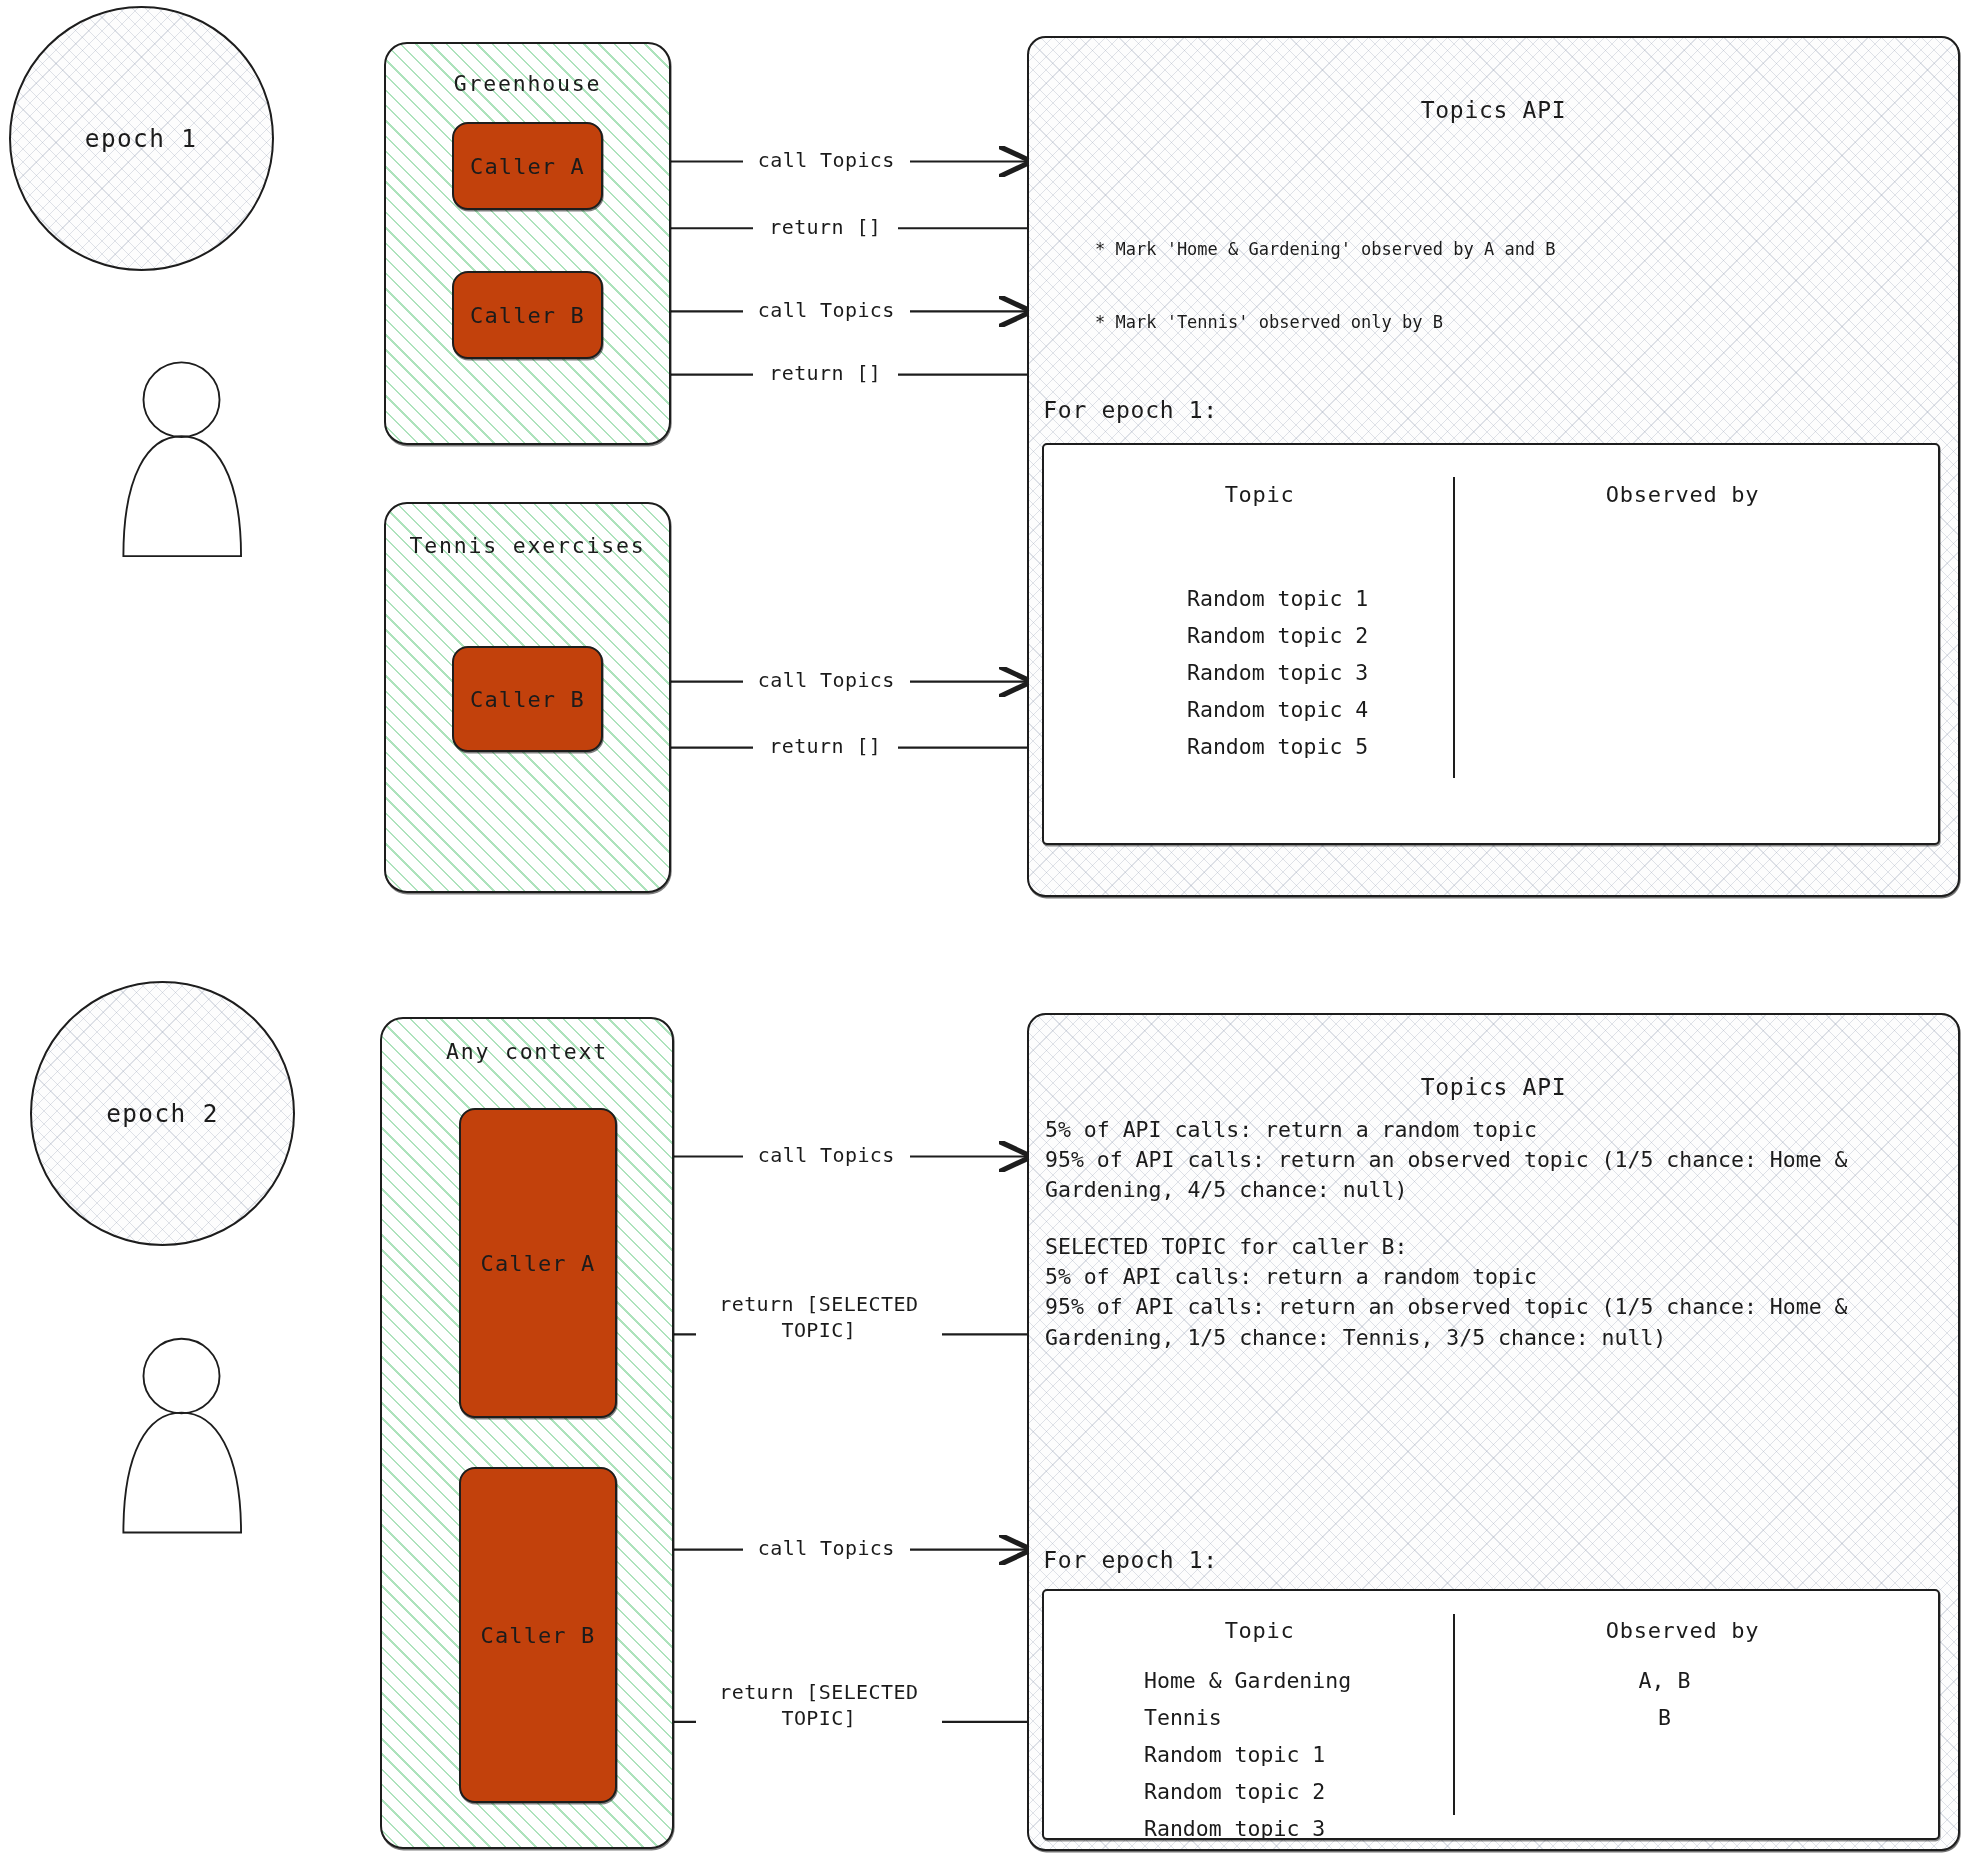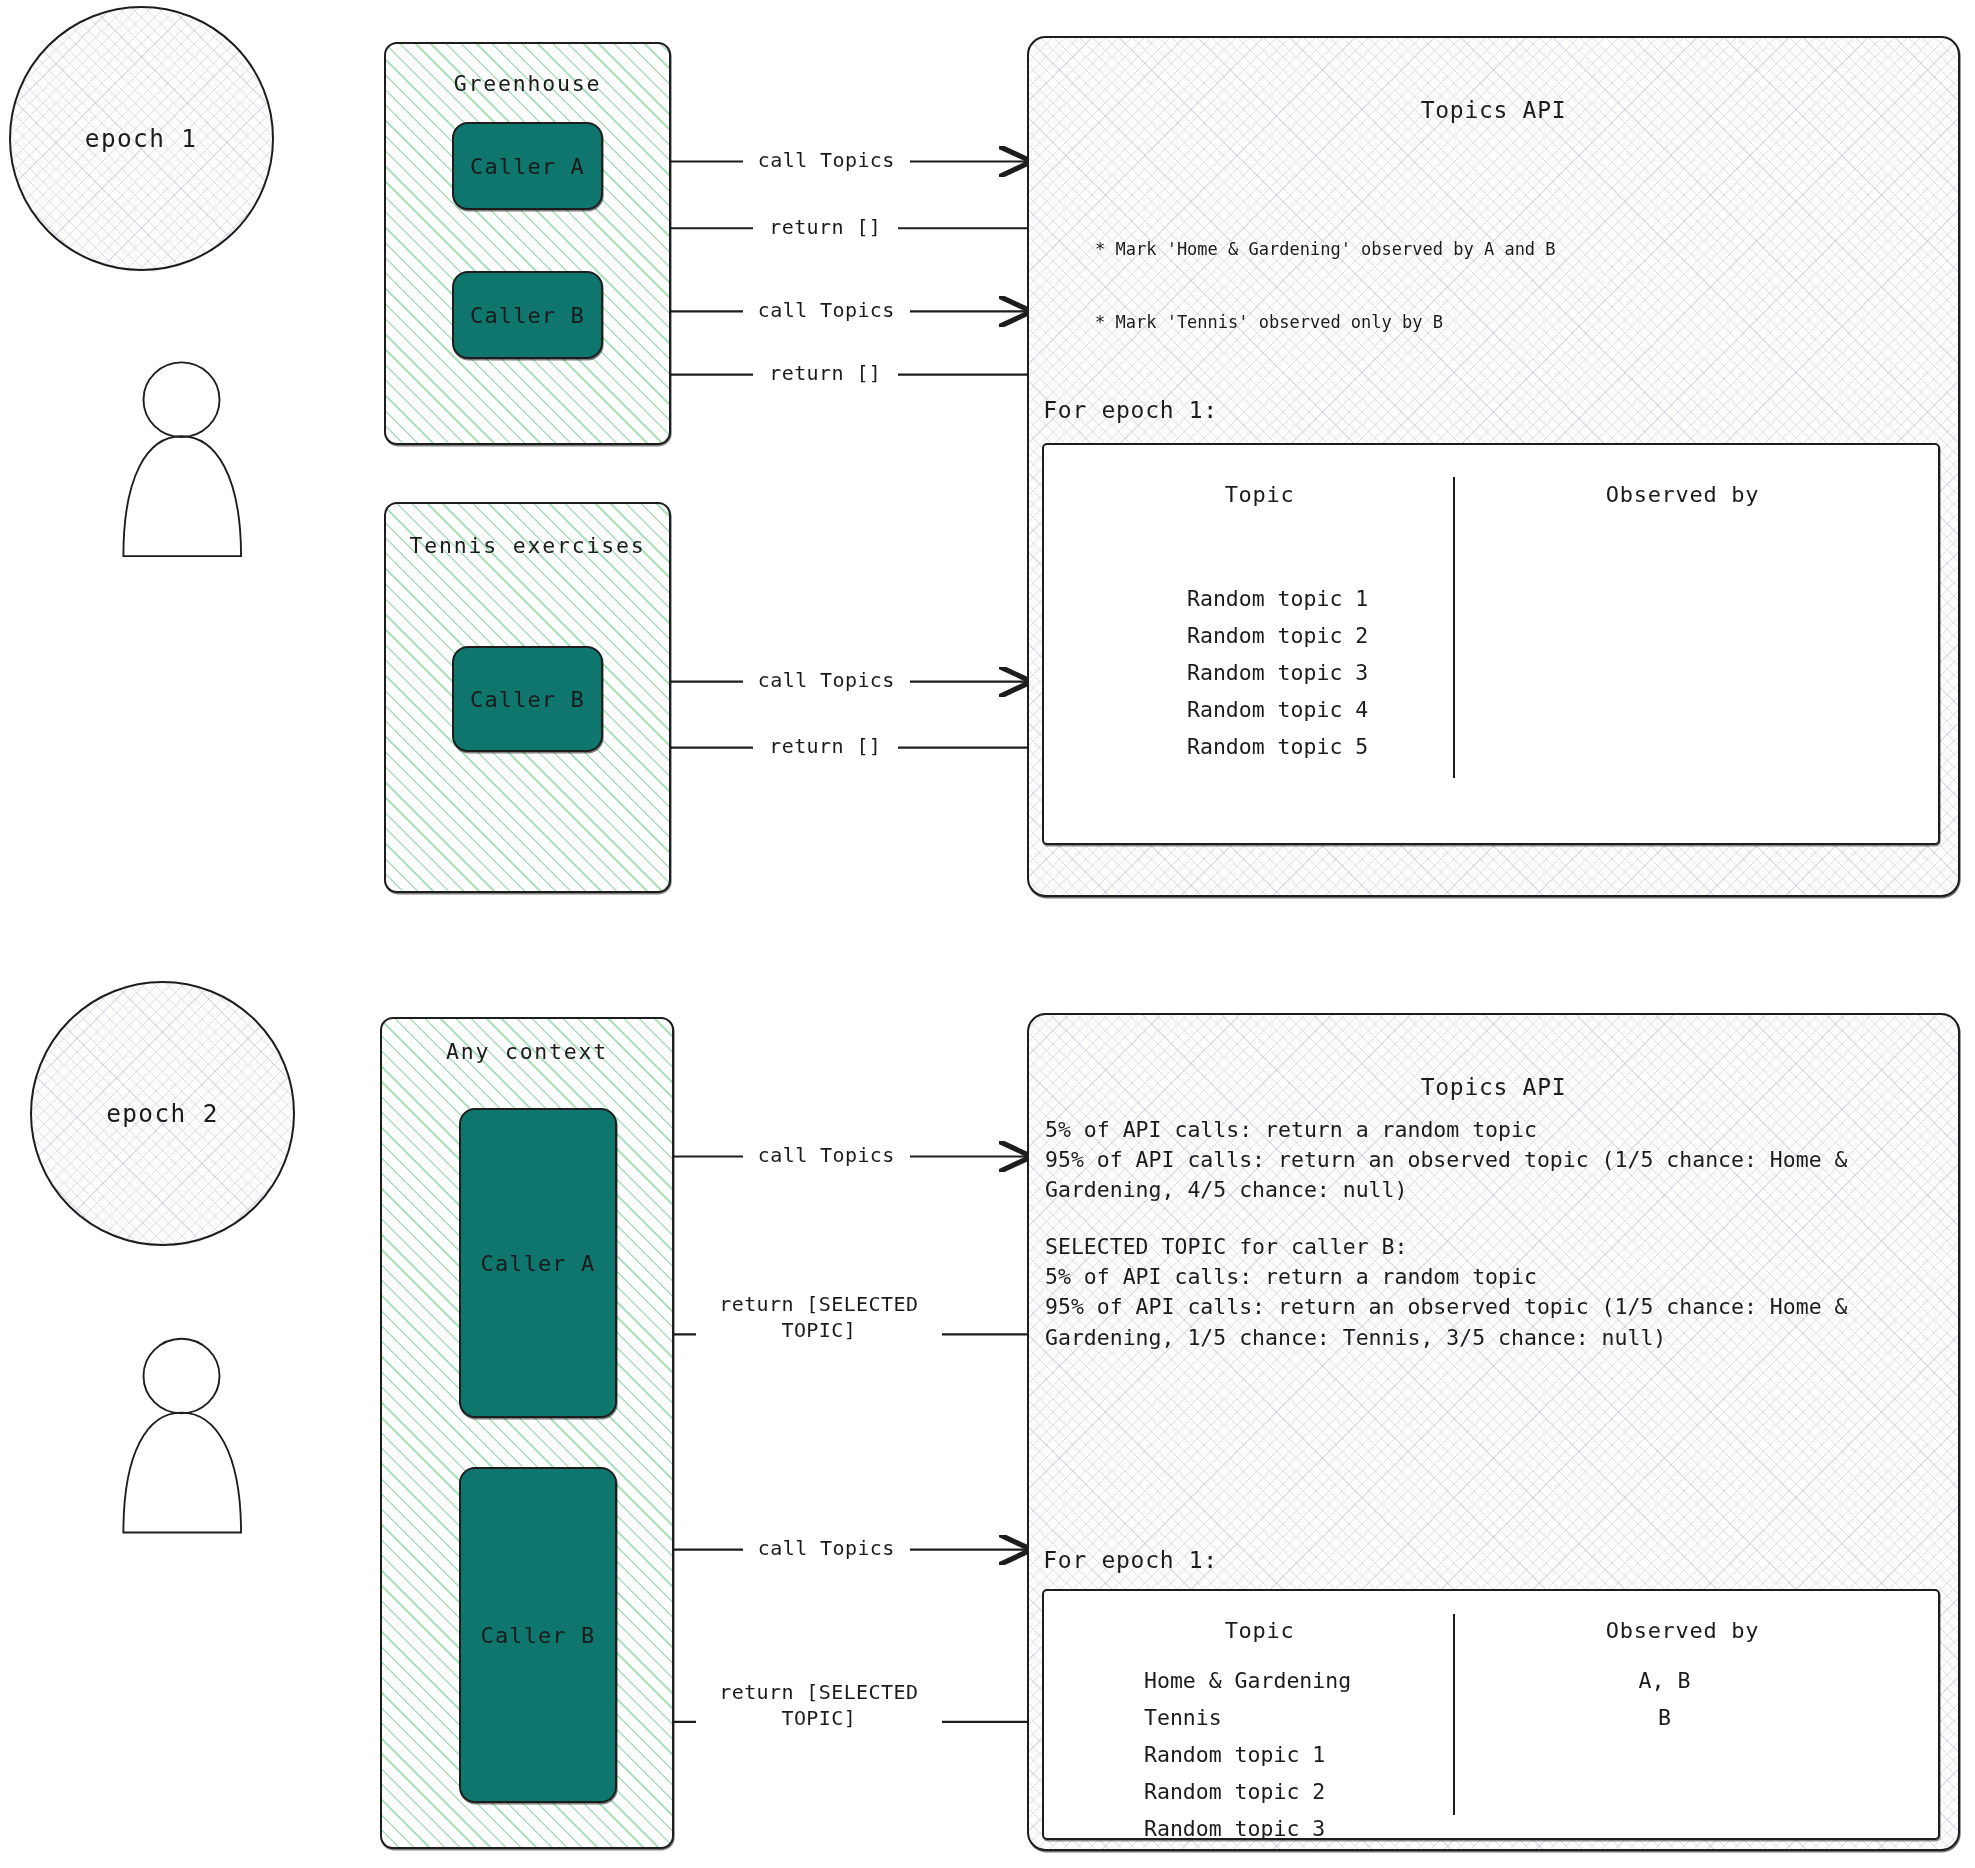--- a/index.html
+++ b/index.html
@@ -31,26 +31,26 @@
 
   
   .panel{
     border:2.2px solid #1d1d1d;
     border-radius:18.7px;
     box-sizing:border-box;
     box-shadow:0.7px 1.4px 0 rgba(0,0,0,.55);
   }
   .ctx-box{
     border:2.2px solid #1d1d1d;
-    border-radius:13px;
+    border-radius:23px;
     box-sizing:border-box;
     box-shadow:0.7px 1.4px 0 rgba(0,0,0,.5);
   }
   .caller{
-    background:#0f766e;
+    background:#c2410c;
     border:2.2px solid #1d1d1d;
     border-radius:16px;
     box-sizing:border-box;
     display:flex;
     align-items:center;
     justify-content:center;
     box-shadow:0.7px 1.4px 0 rgba(0,0,0,.5);
   }
   .caller span{
     font-size:22px;

